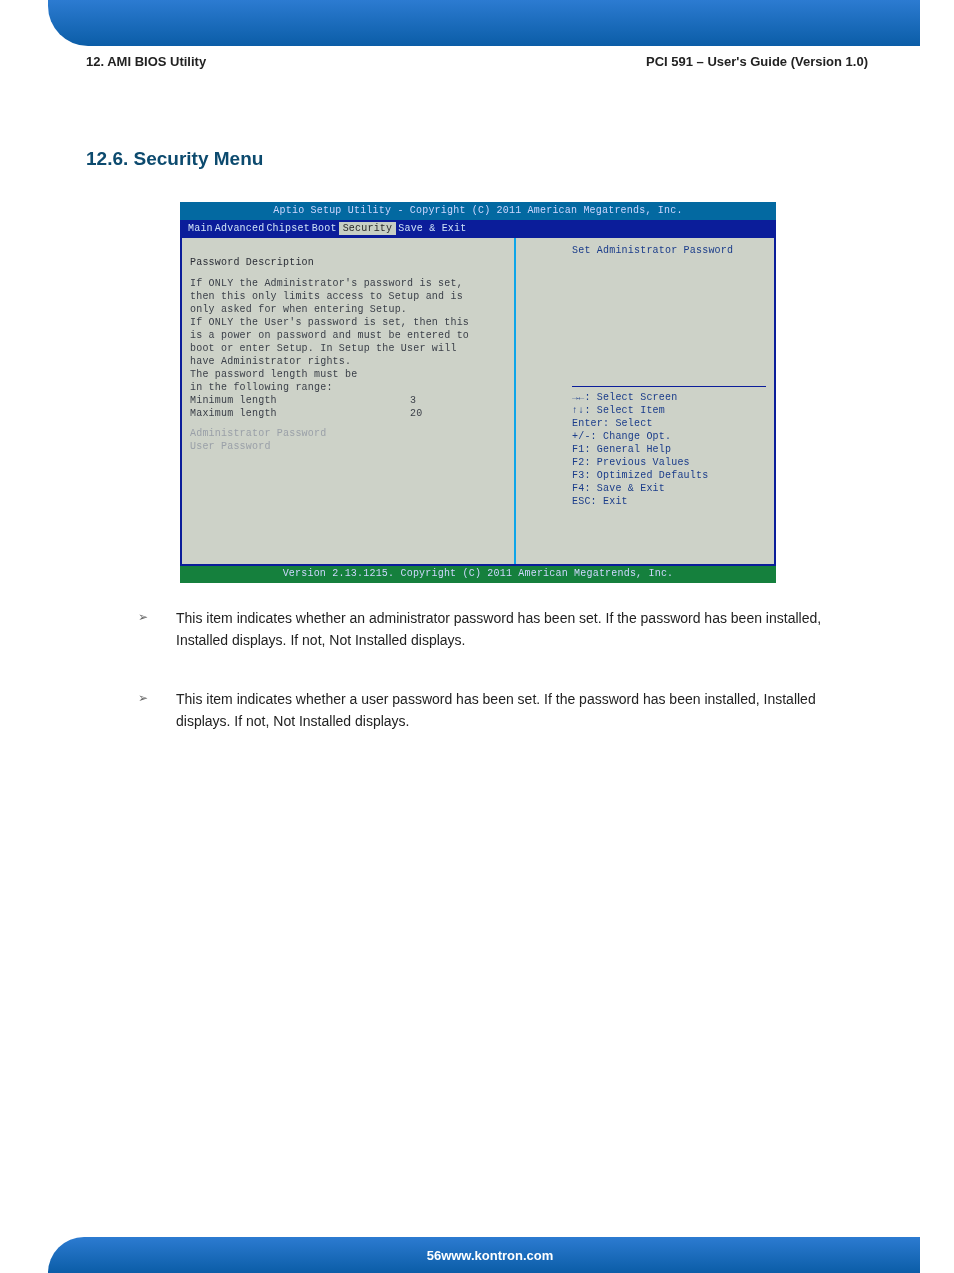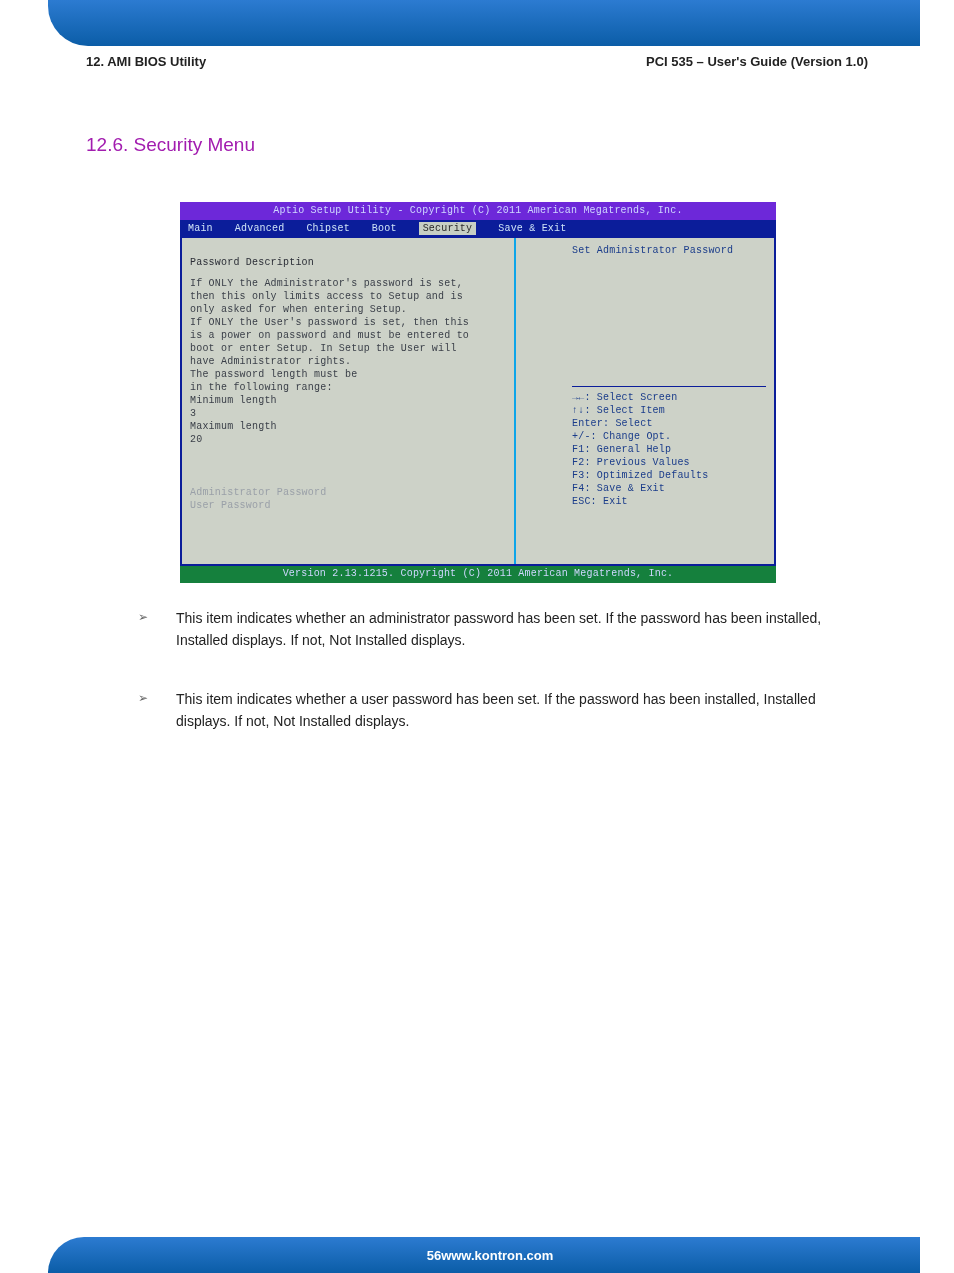--- a/index.html
+++ b/index.html
@@ -38,24 +38,24 @@
     top: 54px;
     display: flex;
     justify-content: space-between;
     font-weight: 700;
     font-size: 13px;
     color: #222;
   }
   .section-title {
     position: absolute;
     left: 86px;
-    top: 134px;
-    font-weight: 400;
+    top: 148px;
+    font-weight: 700;
     font-size: 19px;
-    color: #a21caf;
+    color: #0c4a6e;
   }
   .intro {
     position: absolute;
     left: 86px;
     right: 86px;
     top: 170px;
     font-size: 14px;
     line-height: 1.45;
     color: #222;
   }
@@ -65,33 +65,33 @@
     left: 180px;
     top: 202px;
     width: 596px;
     height: 374px;
     font-family: "Lucida Console", "Courier New", monospace;
     font-size: 10px;
     line-height: 13px;
     letter-spacing: 0.2px;
   }
   .bios .tbar {
-    background: #6d28d9;
+    background: #0369a1;
     color: #cfd7ff;
     padding: 2px 0 0 0;
     text-align: center;
     height: 16px;
   }
   .bios .tabs {
     background: #0b1d9a;
     color: #cfe4f7;
     height: 16px;
     padding: 0 8px;
     display: flex;
-    gap: 22px;
+    gap: 2px;
     align-items: center;
   }
   .bios .tabs .tab {
     color: #cfe4f7;
   }
   .bios .tabs .tab.active {
     background: #c7cfc4;
     color: #292929;
     padding: 0 4px;
   }
@@ -121,25 +121,24 @@
   .bios .left .heading {
     color: #2b2e36;
   }
   .bios .left .desc {
     color: #3a3f48;
     margin-top: 8px;
     white-space: pre-wrap;
   }
   .bios .left .lenrow {
     display: flex;
-    flex-direction: column;
   }
   .bios .left .lenrow .lbl { width: 220px; }
   .bios .items {
-    margin-top: 40px;
+    margin-top: 7px;
     color: #9aa0a8;
   }
   .bios .right .help-title {
     color: #1a3c8a;
   }
   .bios .right .keys {
     position: absolute;
     left: 8px;
     right: 8px;
     top: 148px;
@@ -198,21 +197,21 @@
 </style>
 </head>
 <body>
 
 <div class="page">
 
   <div class="topbar"></div>
 
   <div class="header-row">
     <div>12. AMI BIOS Utility</div>
-    <div>PCI 535 – User's Guide (Version 1.0)</div>
+    <div>PCI 591 – User's Guide (Version 1.0)</div>
   </div>
 
   <div class="section-title">12.6. Security Menu</div>
 
 
   <div class="bios">
     <div class="tbar">Aptio Setup Utility - Copyright (C) 2011 American Megatrends, Inc.</div>
     <div class="tabs">
       <span class="tab">Main</span>
       <span class="tab">Advanced</span>

